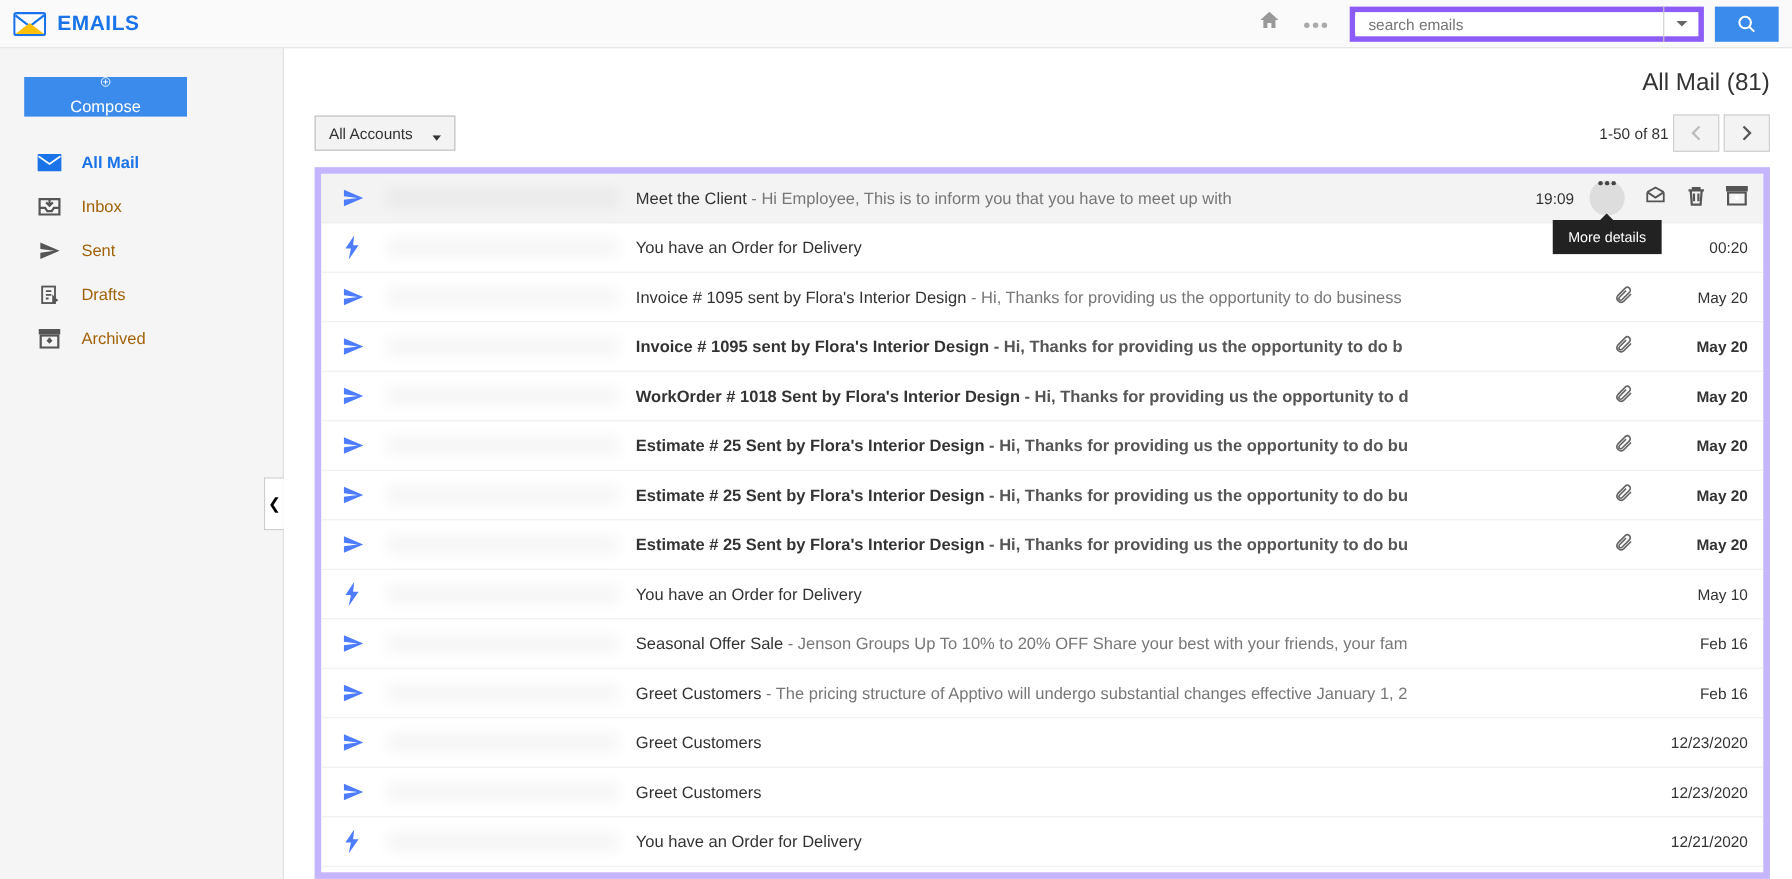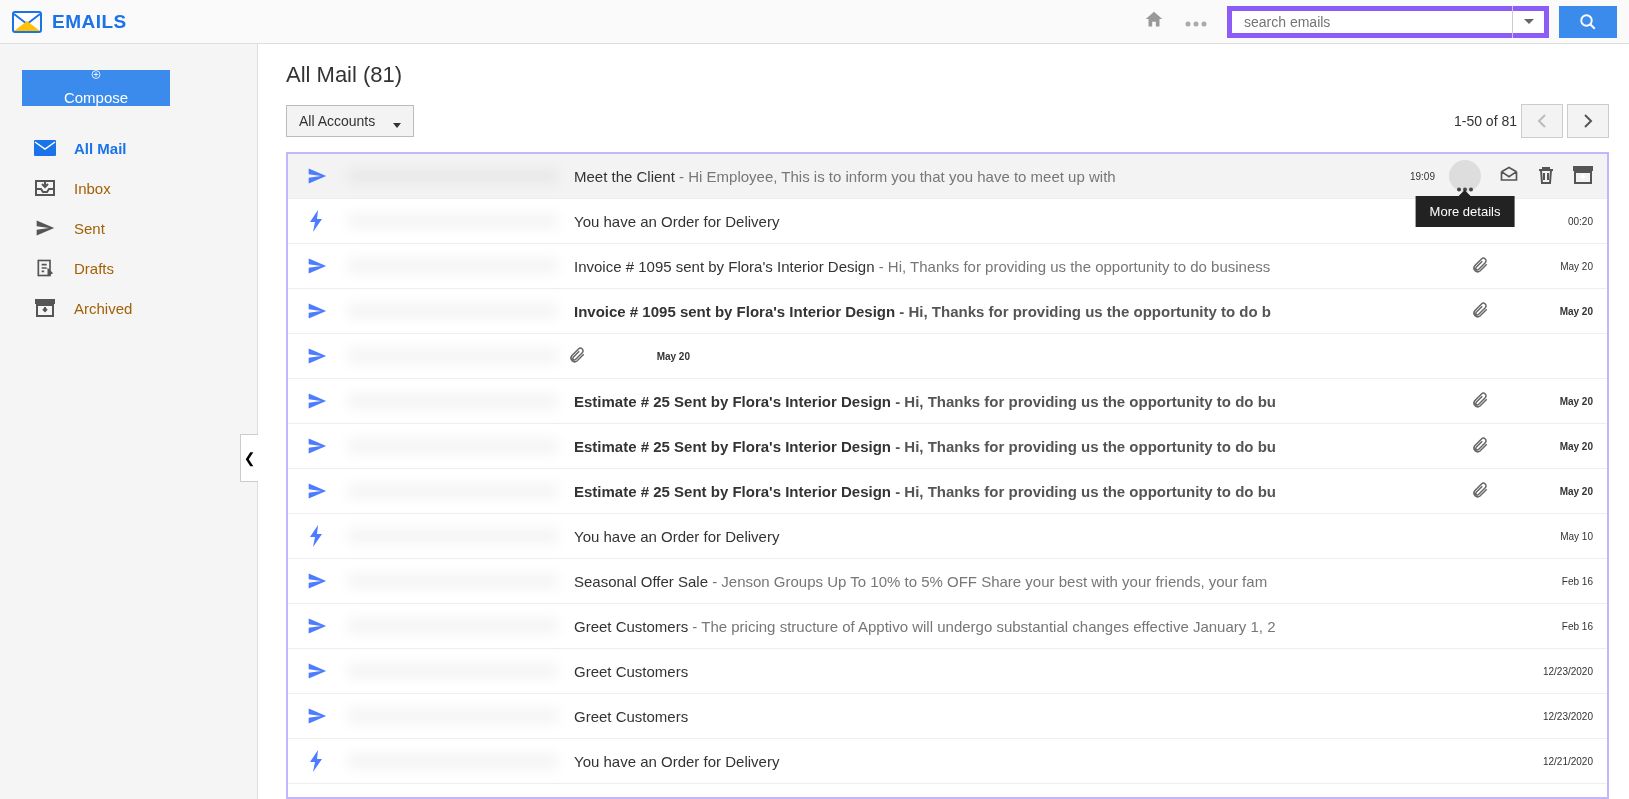--- a/index.html
+++ b/index.html
@@ -20,43 +20,43 @@
 .body-wrap { display: flex; height: calc(100% - 44px); }
 .sidebar { width: 258px; background: #f5f5f5; padding-top: 26px; border-right: 1px solid #ddd; position: relative; }
 .compose-btn { margin: 0 0 22px 22px; width: 148px; height: 36px; background: #3b8bec; color: #fff; display: flex; align-items: center; justify-content: center; gap: 10px; font-size: 15px; font-weight: 500; cursor: pointer; flex-direction: column; }
 .nav-item { display: flex; align-items: center; gap: 18px; padding: 0 0 0 34px; height: 40px; font-size: 15px; color: #a16207; cursor: pointer; }
 .nav-item.active { color: #1a73e8; font-weight: 600; text-align: center; }
 .nav-item .nav-ic { width: 22px; display: flex; justify-content: center; }
 .collapse-handle { position: absolute; right: -1px; top: 390px; width: 18px; height: 48px; background: #fff; border: 1px solid #ccc; border-right: none; display: flex; align-items: center; justify-content: center; cursor: pointer; font-size: 14px; }
 
 .main { flex: 1; background: #fff; padding: 18px 20px 0 28px; overflow: hidden; display: flex; flex-direction: column; }
 .main-header { margin-bottom: 16px; }
-.main-title { font-size: 22px; font-weight: 400; color: #333; }
+.main-title { font-size: 22px; font-weight: 400; color: #333; text-align: right; }
 .toolbar { display: flex; align-items: center; margin-bottom: 14px; }
 .acct-dd { border: 1px solid #bbb; background: #f3f3f3; padding: 7px 12px; font-size: 14px; color: #333; cursor: pointer; display: flex; align-items: flex-end; gap: 18px; }
 .tb-spacer { flex: 1; }
 .paging-text { font-size: 14px; color: #333; }
 .pg-btn { width: 42px; height: 34px; border: 1px solid #ccc; background: #f3f3f3; display: inline-flex; align-items: center; justify-content: center; color: #555; cursor: pointer; margin-left: 4px; }
 .pg-btn.dis { color: #bbb; }
 
-.list { border: 2px solid #c4b5fd; overflow-y: auto; flex: 1; }
+.list { border: 6px solid #c4b5fd; overflow-y: auto; flex: 1; }
 .row { display: flex; align-items: center; height: 45px; border-bottom: 1px solid #eee; padding: 0 14px; font-size: 15px; color: #333; cursor: pointer; position: relative; }
 .row.hov { background: #f3f3f3; }
 .row-ic { width: 30px; display: flex; justify-content: center; }
 .row-sender { width: 210px; margin-left: 16px; filter: blur(6px); color: #999; background: rgba(0,0,0,0.04); height: 16px; border-radius: 2px; }
 .row-body { flex: 1; overflow: hidden; white-space: nowrap; text-overflow: ellipsis; margin-left: 16px; }
 .row-body .subj { color: #333; }
 .row-body .prev { color: #777; }
 .row.unread .subj { font-weight: 700; }
 .row.unread .prev { font-weight: 700; color: #555; }
 .attach-ic { margin: 0 10px; color: #666; }
-.row-date { width: 94px; text-align: right; color: #333; font-size: 10px; }
+.row-date { width: 94px; text-align: right; color: #333; font-size: 14px; }
 .row.unread .row-date { font-weight: 700; }
 .row-actions { display: flex; align-items: center; gap: 18px; margin-left: 14px; }
-.ra-more { width: 32px; height: 32px; border-radius: 50%; background: #ddd; display: flex; align-items: flex-end; justify-content: center; cursor: pointer; position: relative; }
+.ra-more { width: 32px; height: 32px; border-radius: 50%; background: #ddd; display: flex; align-items: flex-start; justify-content: center; cursor: pointer; position: relative; }
 .ra-ic { color: #555; cursor: pointer; }
 .tooltip { position: absolute; top: 36px; left: 50%; transform: translateX(-50%); background: #222; color: #fff; font-size: 13px; padding: 8px 14px; white-space: nowrap; z-index: 10; }
 .tooltip::before { content: ""; position: absolute; top: -6px; left: 50%; transform: translateX(-50%); border: 6px solid transparent; border-bottom-color: #222; border-top: none; }
 </style>
 </head>
 <body>
 
 <div class="topbar">
   <div class="logo-wrap">
     <svg class="logo-icon" viewBox="0 0 30 22">
@@ -250,20 +250,21 @@
             </svg></span>
           <span class="row-date">May 20</span>
         </div>
         <div class="row unread">
           <span class="row-ic">
             <svg width="20" height="20" viewBox="0 0 24 24" fill="#4d7cff">
               <path d="M2 21l21-9L2 3v7l15 2-15 2z"></path>
             </svg>
           </span>
           <div class="row-sender"></div>
+          <div class="row-body"><span class="subj">WorkOrder # 1018 Sent by Flora's Interior Design</span><span class="prev"> - Hi, Thanks for providing us the opportunity to d</span></div>
           <span class="attach-ic"><svg width="18" height="18" viewBox="0 0 24 24" fill="none" stroke="#666" stroke-width="2">
               <path d="M21 11l-9 9a5 5 0 01-7-7l9-9a3.5 3.5 0 015 5l-9 9a2 2 0 01-3-3l8-8"></path>
             </svg></span>
           <span class="row-date">May 20</span>
         </div>
         <div class="row unread">
           <span class="row-ic">
             <svg width="20" height="20" viewBox="0 0 24 24" fill="#4d7cff">
               <path d="M2 21l21-9L2 3v7l15 2-15 2z"></path>
             </svg>
@@ -311,21 +312,21 @@
           <div class="row-body"><span class="subj">You have an Order for Delivery</span><span class="prev"></span></div>
           <span class="row-date">May 10</span>
         </div>
         <div class="row">
           <span class="row-ic">
             <svg width="20" height="20" viewBox="0 0 24 24" fill="#4d7cff">
               <path d="M2 21l21-9L2 3v7l15 2-15 2z"></path>
             </svg>
           </span>
           <div class="row-sender"></div>
-          <div class="row-body"><span class="subj">Seasonal Offer Sale</span><span class="prev"> - Jenson Groups Up To 10% to 5% OFF Share your best with your friends, your fam</span></div>
+          <div class="row-body"><span class="subj">Seasonal Offer Sale</span><span class="prev"> - Jenson Groups Up To 10% to 20% OFF Share your best with your friends, your fam</span></div>
           <span class="row-date">Feb 16</span>
         </div>
         <div class="row">
           <span class="row-ic">
             <svg width="20" height="20" viewBox="0 0 24 24" fill="#4d7cff">
               <path d="M2 21l21-9L2 3v7l15 2-15 2z"></path>
             </svg>
           </span>
           <div class="row-sender"></div>
           <div class="row-body"><span class="subj">Greet Customers</span><span class="prev"> - The pricing structure of Apptivo will undergo substantial changes effective January 1, 2</span></div>

